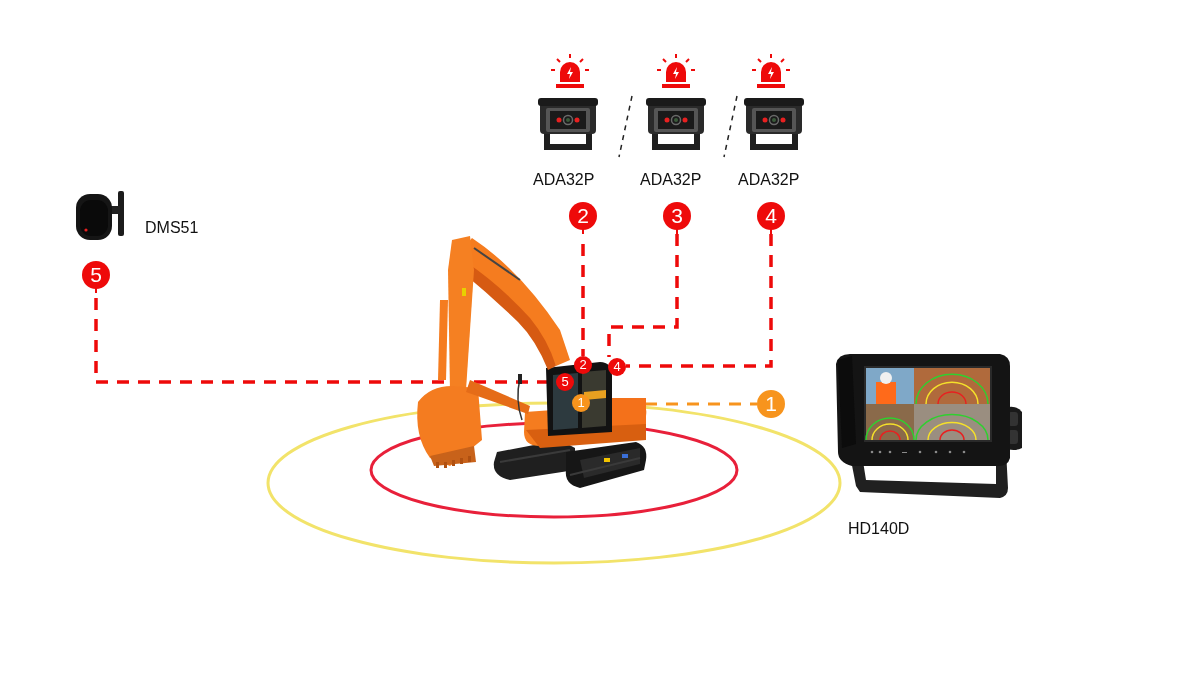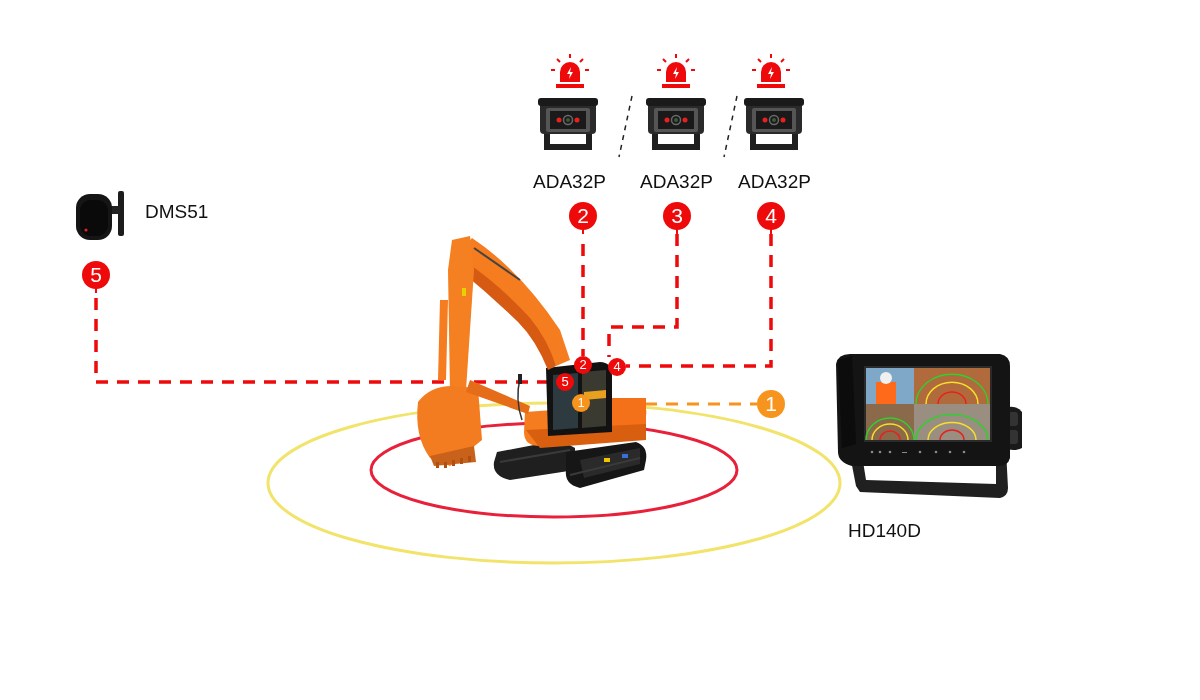--- a/index.html
+++ b/index.html
@@ -1,19 +1,19 @@
 <!DOCTYPE html>
 <html><head>
 <meta charset="utf-8">
 <style>
   html, body { margin:0; padding:0; background:#ffffff; }
   body { width:1200px; height:700px; position:relative; overflow:hidden;
          font-family:"Liberation Sans", "DejaVu Sans", sans-serif; }
   #stage { position:absolute; left:0; top:0; width:1200px; height:700px; }
-  .label { position:absolute; font-size:19px; color:#111; white-space:nowrap; }
+  .label { position:absolute; font-size:16px; color:#111; white-space:nowrap; }
   .badge { position:absolute; width:28px; height:28px; border-radius:50%;
            color:#fff; font-size:21px; line-height:28px; text-align:center;
            font-family:"Liberation Sans", sans-serif; }
   .badge.red { background:#ee0a0a; }
   .badge.orange { background:#f7941d; }
   .badge.small { width:18px; height:18px; line-height:18px; font-size:13px; }
   .badge .tail { position:absolute; left:50%; bottom:-4px; width:2px; height:5px;
                  margin-left:-1px; background:#ee0a0a; }
 </style>
 </head>
@@ -194,21 +194,21 @@
     <g stroke="#ee0a0a" stroke-width="2">
       <line x1="0" y1="-14" x2="0" y2="-18"></line>
           <line x1="-10" y1="-10" x2="-13" y2="-13"></line>
       <line x1="10" y1="-10" x2="13" y2="-13"></line>
           <line x1="-15" y1="-2" x2="-19" y2="-2"></line>
       <line x1="15" y1="-2" x2="19" y2="-2"></line>
     </g>
   </g>
 </svg>
 
-<div class="label" style="left:145px;top:201px;">DMS51</div>
+<div class="label" style="left:145px;top:219px;">DMS51</div>
 <div class="label" style="left:533px;top:171px;">ADA32P</div>
 <div class="label" style="left:640px;top:171px;">ADA32P</div>
 <div class="label" style="left:738px;top:171px;">ADA32P</div>
 <div class="label" style="left:848px;top:520px;">HD140D</div>
 
 <div class="badge red" style="left:569px;top:202px;"><span>2</span><i class="tail"></i></div>
 <div class="badge red" style="left:663px;top:202px;"><span>3</span><i class="tail"></i></div>
 <div class="badge red" style="left:757px;top:202px;"><span>4</span><i class="tail"></i></div>
 <div class="badge red" style="left:82px;top:261px;"><span>5</span><i class="tail"></i></div>
 <div class="badge orange" style="left:757px;top:390px;"><span>1</span></div>

